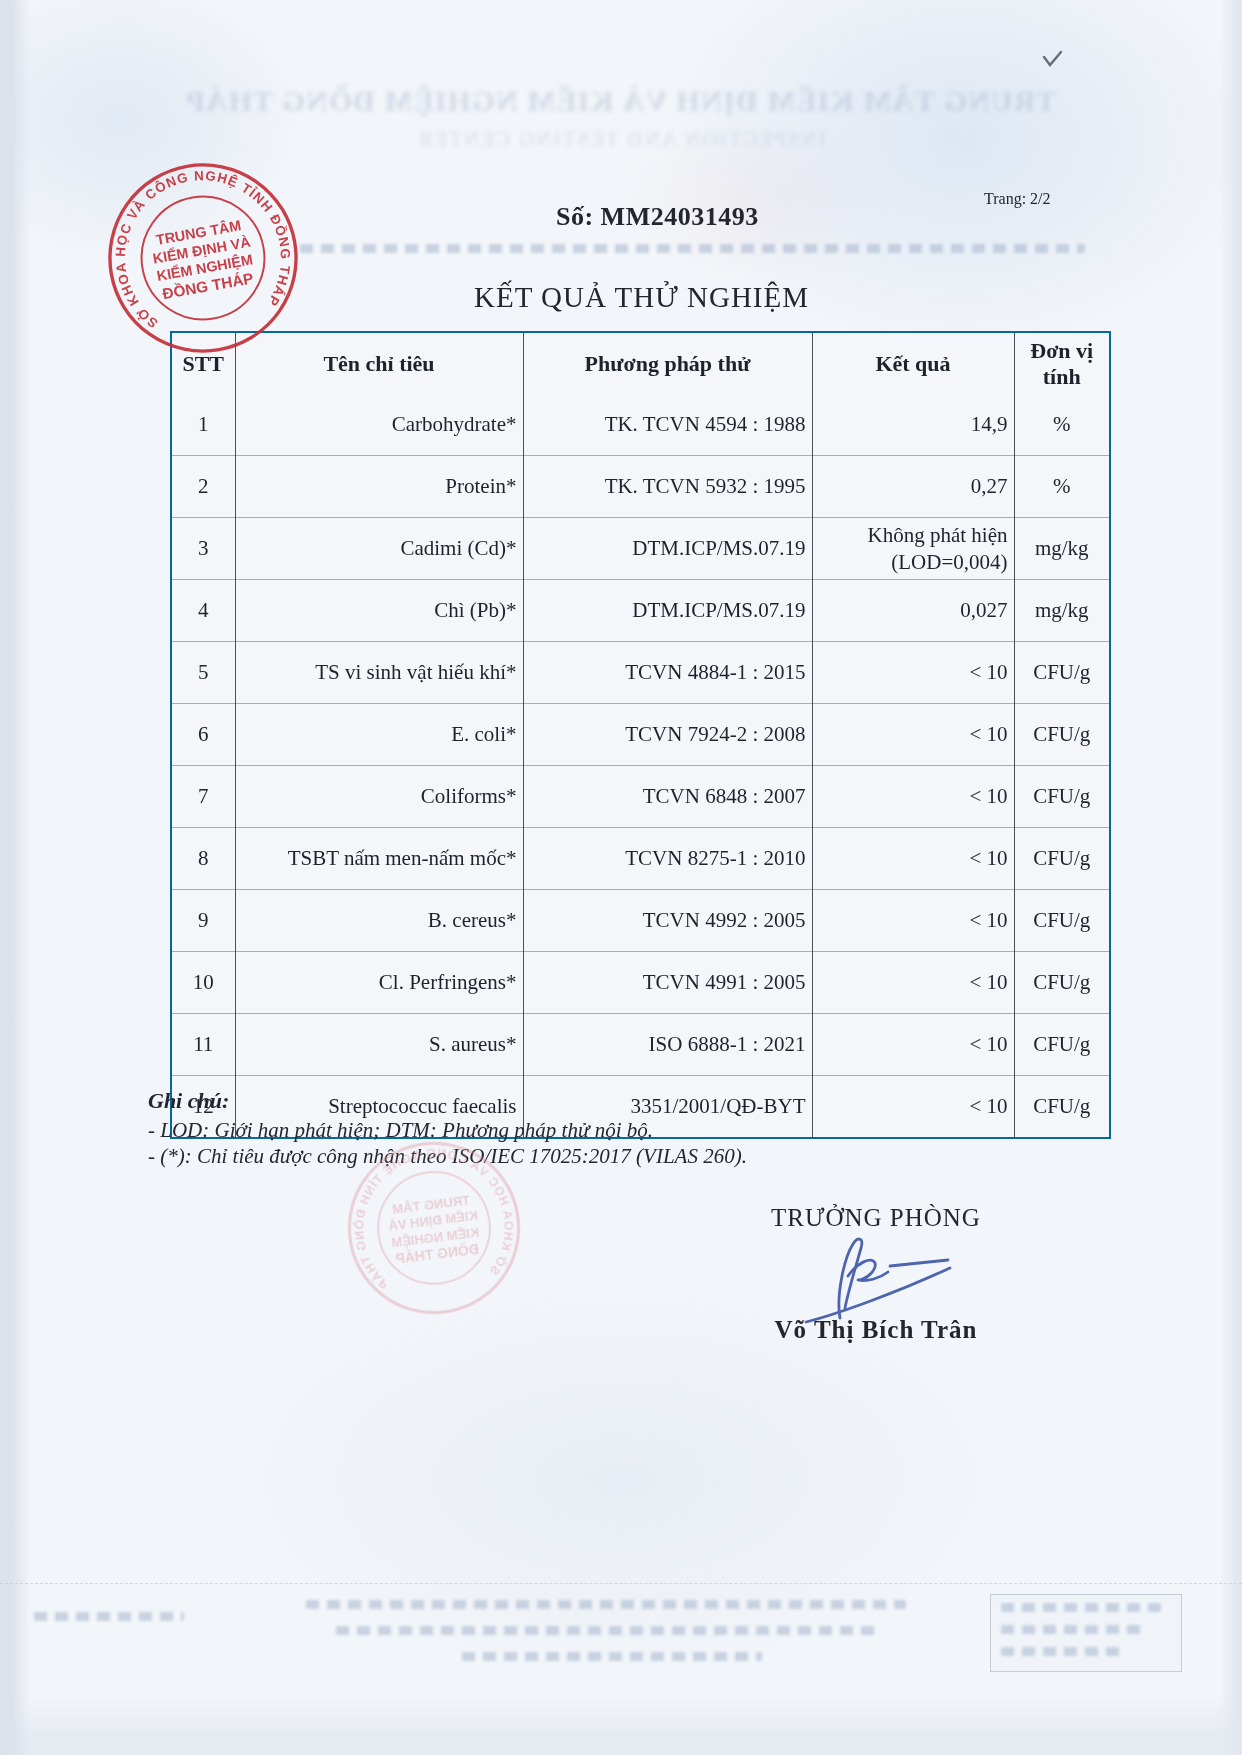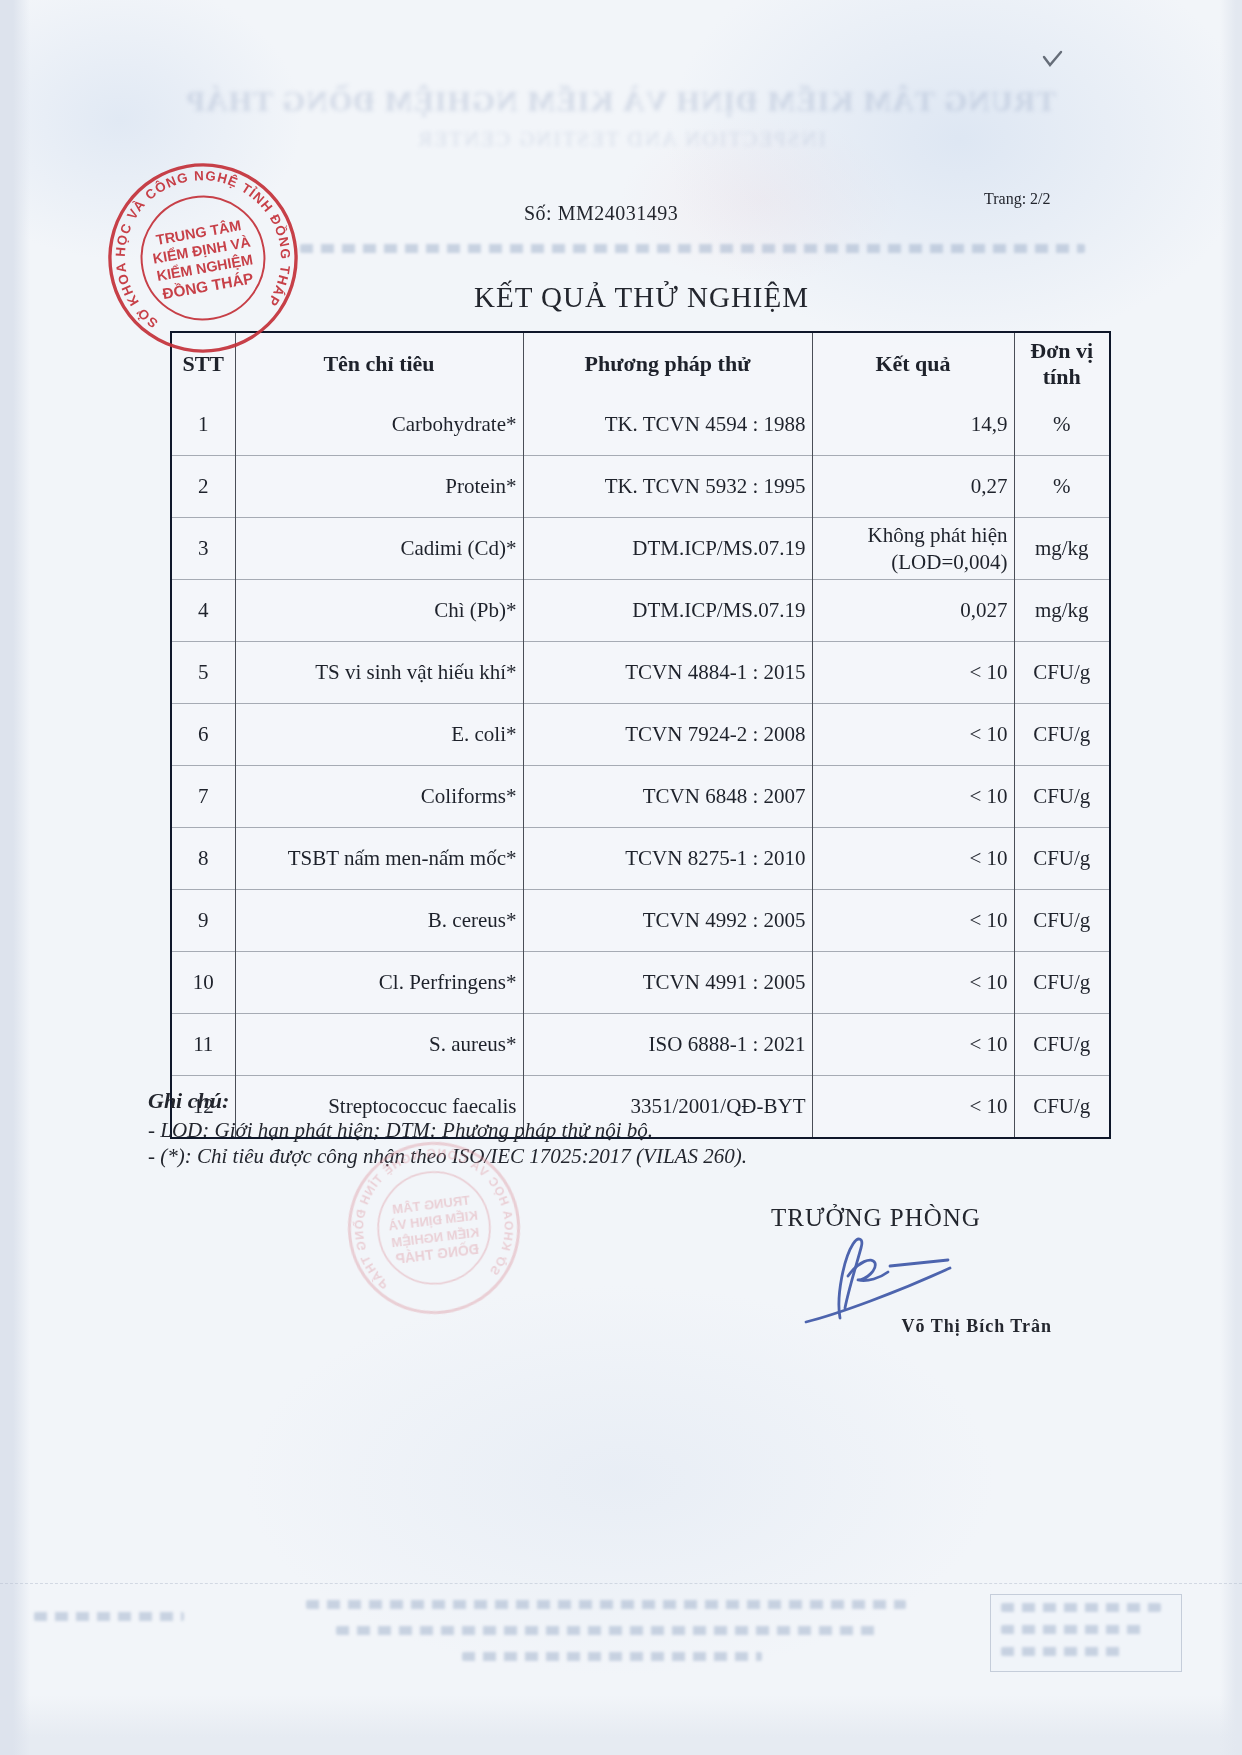--- a/index.html
+++ b/index.html
@@ -26,30 +26,30 @@
   
   .bleed{ transform:scaleX(-1); filter:blur(2px); color:#93a3c2; text-align:center; width:100%; }
   .bleed-1{ top:84px; font-size:30px; font-weight:bold; opacity:.33; letter-spacing:1px;}
   .bleed-2{ top:127px; font-size:21px; opacity:.28; letter-spacing:2px;}
   .smudge{ position:absolute; height:9px; border-radius:2px; filter:blur(1.7px); opacity:.5;
     background:repeating-linear-gradient(90deg,#9fb0ca 0 13px, rgba(159,176,202,0) 13px 21px); }
   .footer-rule{ position:absolute; left:0; width:1242px; height:0; border-top:1px dashed #b9c2d2; opacity:.55; }
   .footer-box{ position:absolute; border:1px solid #c5cdda; background:rgba(236,241,248,.3); }
 
   
-  .so-number{ left:524px; top:202px; font-size:20px; font-weight:normal; letter-spacing:.5px;}
+  .so-number{ left:556px; top:202px; font-size:26px; font-weight:bold; letter-spacing:.5px;}
   .trang{ left:984px; top:190px; font-size:16px; }
   .doc-title{ left:171px; top:281px; width:941px; text-align:center;
     font-size:29px; font-weight:normal; letter-spacing:1px; }
 
   
   table.results{ position:absolute; left:170px; top:331px; border-collapse:collapse; table-layout:fixed;
     width:941px; font-size:21px; color:#1e222b; background:rgba(250,252,255,.25);}
   table.results, table.results td, table.results th{ border:0; }
-  table.results{ border:2px solid #0f172a; }
+  table.results{ border:2px solid #0369a1; }
   .results th{ height:57px; font-size:22px; font-weight:bold; text-align:center; line-height:1.15;
     border-bottom:2px solid #4a4e57; padding:2px 4px;}
   .results td{ height:53px; padding:4px 6px; }
   .results th + th, .results td + td{ border-left:1.6px solid #4a4e57; }
   .results tbody tr + tr td{ border-top:1px solid #a6abb4; }
   td.c-stt{ text-align:center; }
   td.c-name{ text-align:right; padding-left:14px; }
   td.c-method{ text-align:right; padding-left:16px; }
   td.c-result{ text-align:right; line-height:1.25; }
   td.c-unit{ text-align:center; }
@@ -59,21 +59,21 @@
   .notes .nh{ font-weight:bold; font-size:22px; margin-bottom:3px; }
 
   
   .stamp-wrap{ left:104px; top:159px; width:198px; height:198px; transform:rotate(-10deg); color:#c4313a; opacity:.92;}
   .stamp-faint{ left:344px; top:1138px; width:180px; height:180px;
      transform:scaleX(-1) rotate(7deg); color:#dd939d; opacity:.38; filter:blur(.7px);}
   .stamp-svg text{ font-family:"Liberation Sans","DejaVu Sans",sans-serif; font-weight:bold; fill:currentColor; }
 
   
   .sig-role{ left:700px; top:1204px; width:352px; text-align:center; font-size:25px; font-weight:normal; letter-spacing:1px;}
-  .sig-name{ left:700px; top:1316px; width:352px; text-align:right; font-size:18px; font-weight:bold; letter-spacing:1px;}
+  .sig-name{ left:700px; top:1316px; width:352px; text-align:center; font-size:25px; font-weight:bold; letter-spacing:1px;}
   .sig-svg{ left:798px; top:1230px; }
 
   .pen-tick{ left:1042px; top:50px; }
 </style>
 </head>
 <body>
 
 <div class="page">
 
   <div class="abs bleed bleed-1">TRUNG TÂM KIỂM ĐỊNH VÀ KIỂM NGHIỆM ĐỒNG THÁP</div>

